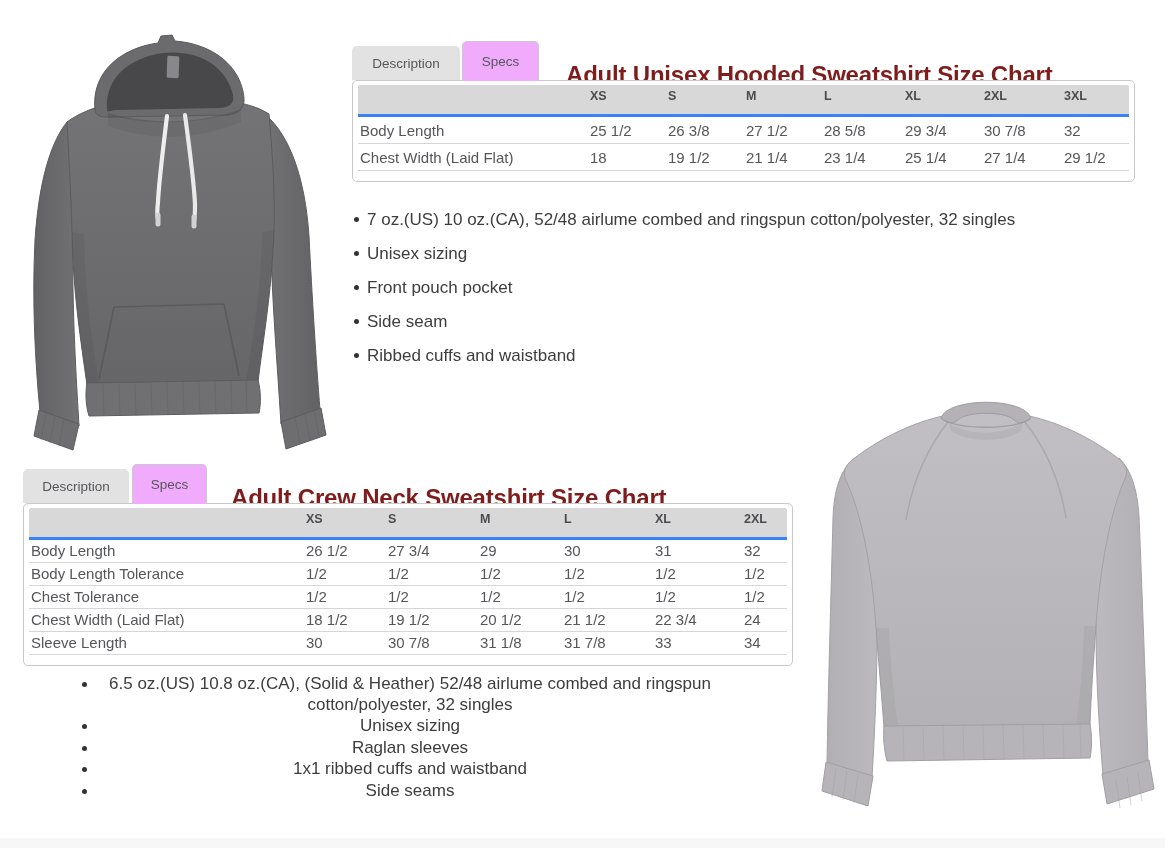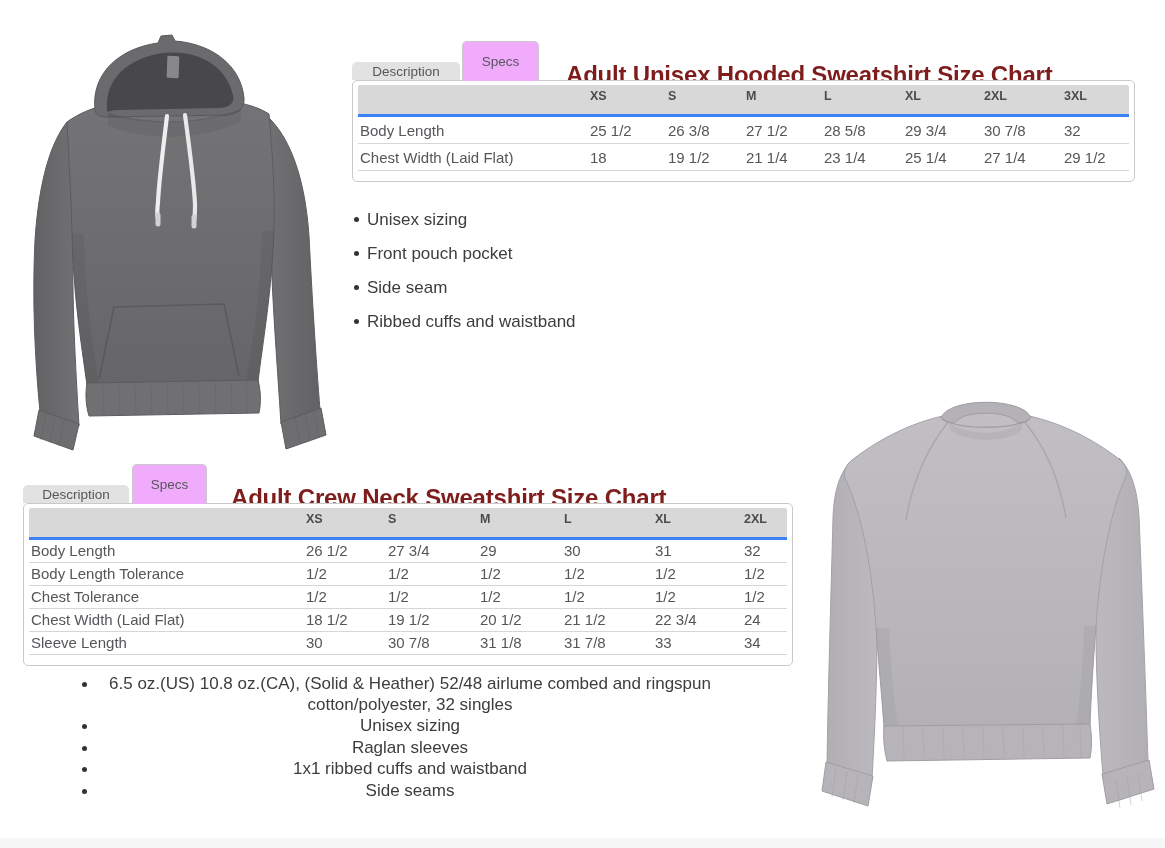--- a/index.html
+++ b/index.html
@@ -9,21 +9,21 @@
   }
   
   .chart-section{position:absolute;}
   .section-c1{left:352px;top:40px;width:783px;}
   .section-c2{left:23px;top:463px;width:770px;}
   .tabs-row{position:relative;height:40px;}
   .tab{
     position:absolute;bottom:0;display:flex;align-items:center;justify-content:center;
     font-size:13.5px;color:#56575b;cursor:pointer;box-sizing:border-box;
   }
-  .tab-inactive{background:#e2e2e2;border-radius:5px 5px 0 0;height:18px;}
+  .tab-inactive{background:#e2e2e2;border-radius:5px 5px 0 0;height:34px;}
   .tab-active{
     background:#f0abfc;border:1px solid #c9c9c9;border-bottom:none;
     border-radius:5px 5px 0 0;height:40px;bottom:-1px;z-index:2;
   }
   .section-c1 .tab-inactive{left:0;width:108px;}
   .section-c1 .tab-active{left:110px;width:77px;}
   .section-c2 .tab-inactive{left:0;width:106px;}
   .section-c2 .tab-active{left:109px;width:75px;}
   .chart-title{
     position:absolute;top:50%;transform:translateY(-52%);white-space:nowrap;
@@ -171,20 +171,21 @@
             <td>21 1/4</td>
             <td>23 1/4</td>
             <td>25 1/4</td>
             <td>27 1/4</td>
             <td>29 1/2</td>
           </tr>
         </tbody>
       </table>
     </div>
     <ul class="bullets">
+      <li>7 oz.(US) 10 oz.(CA), 52/48 airlume combed and ringspun cotton/polyester, 32 singles</li>
       <li>Unisex sizing</li>
       <li>Front pouch pocket</li>
       <li>Side seam</li>
       <li>Ribbed cuffs and waistband</li>
     </ul>
   </section>
 
   <section class="chart-section section-c2">
     <div class="tabs-row">
       <div class="tab tab-inactive">Description</div>

